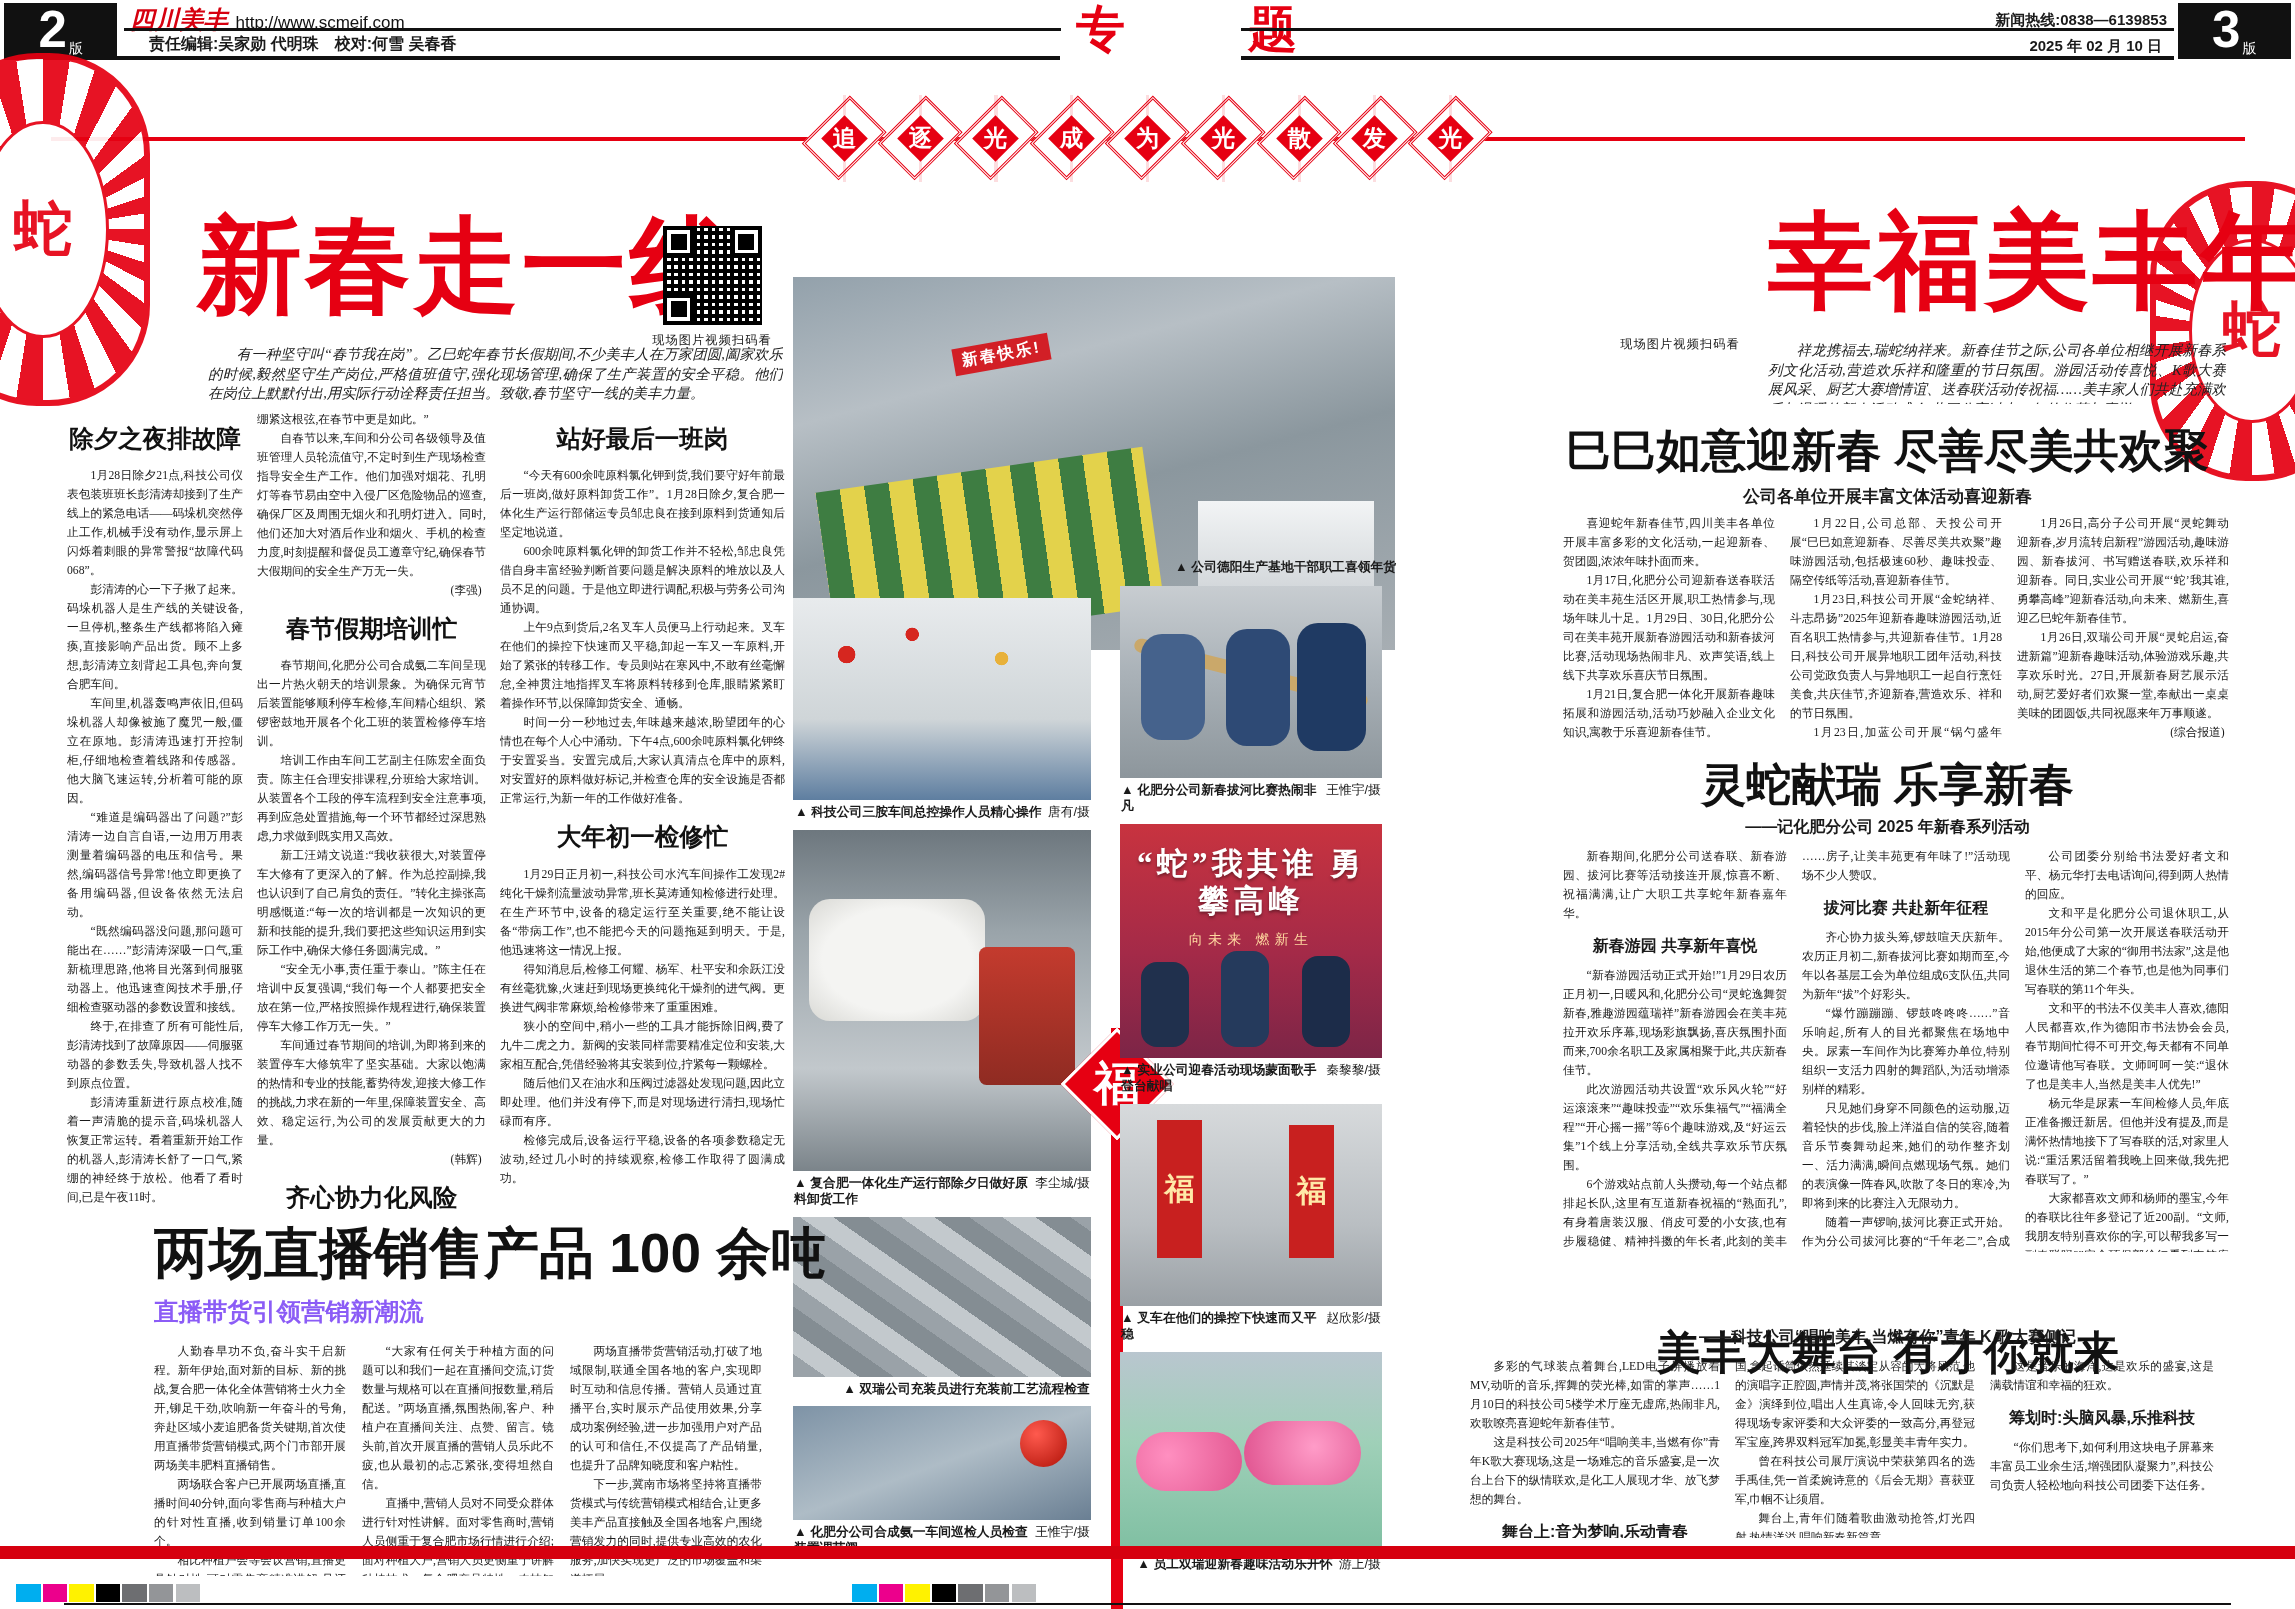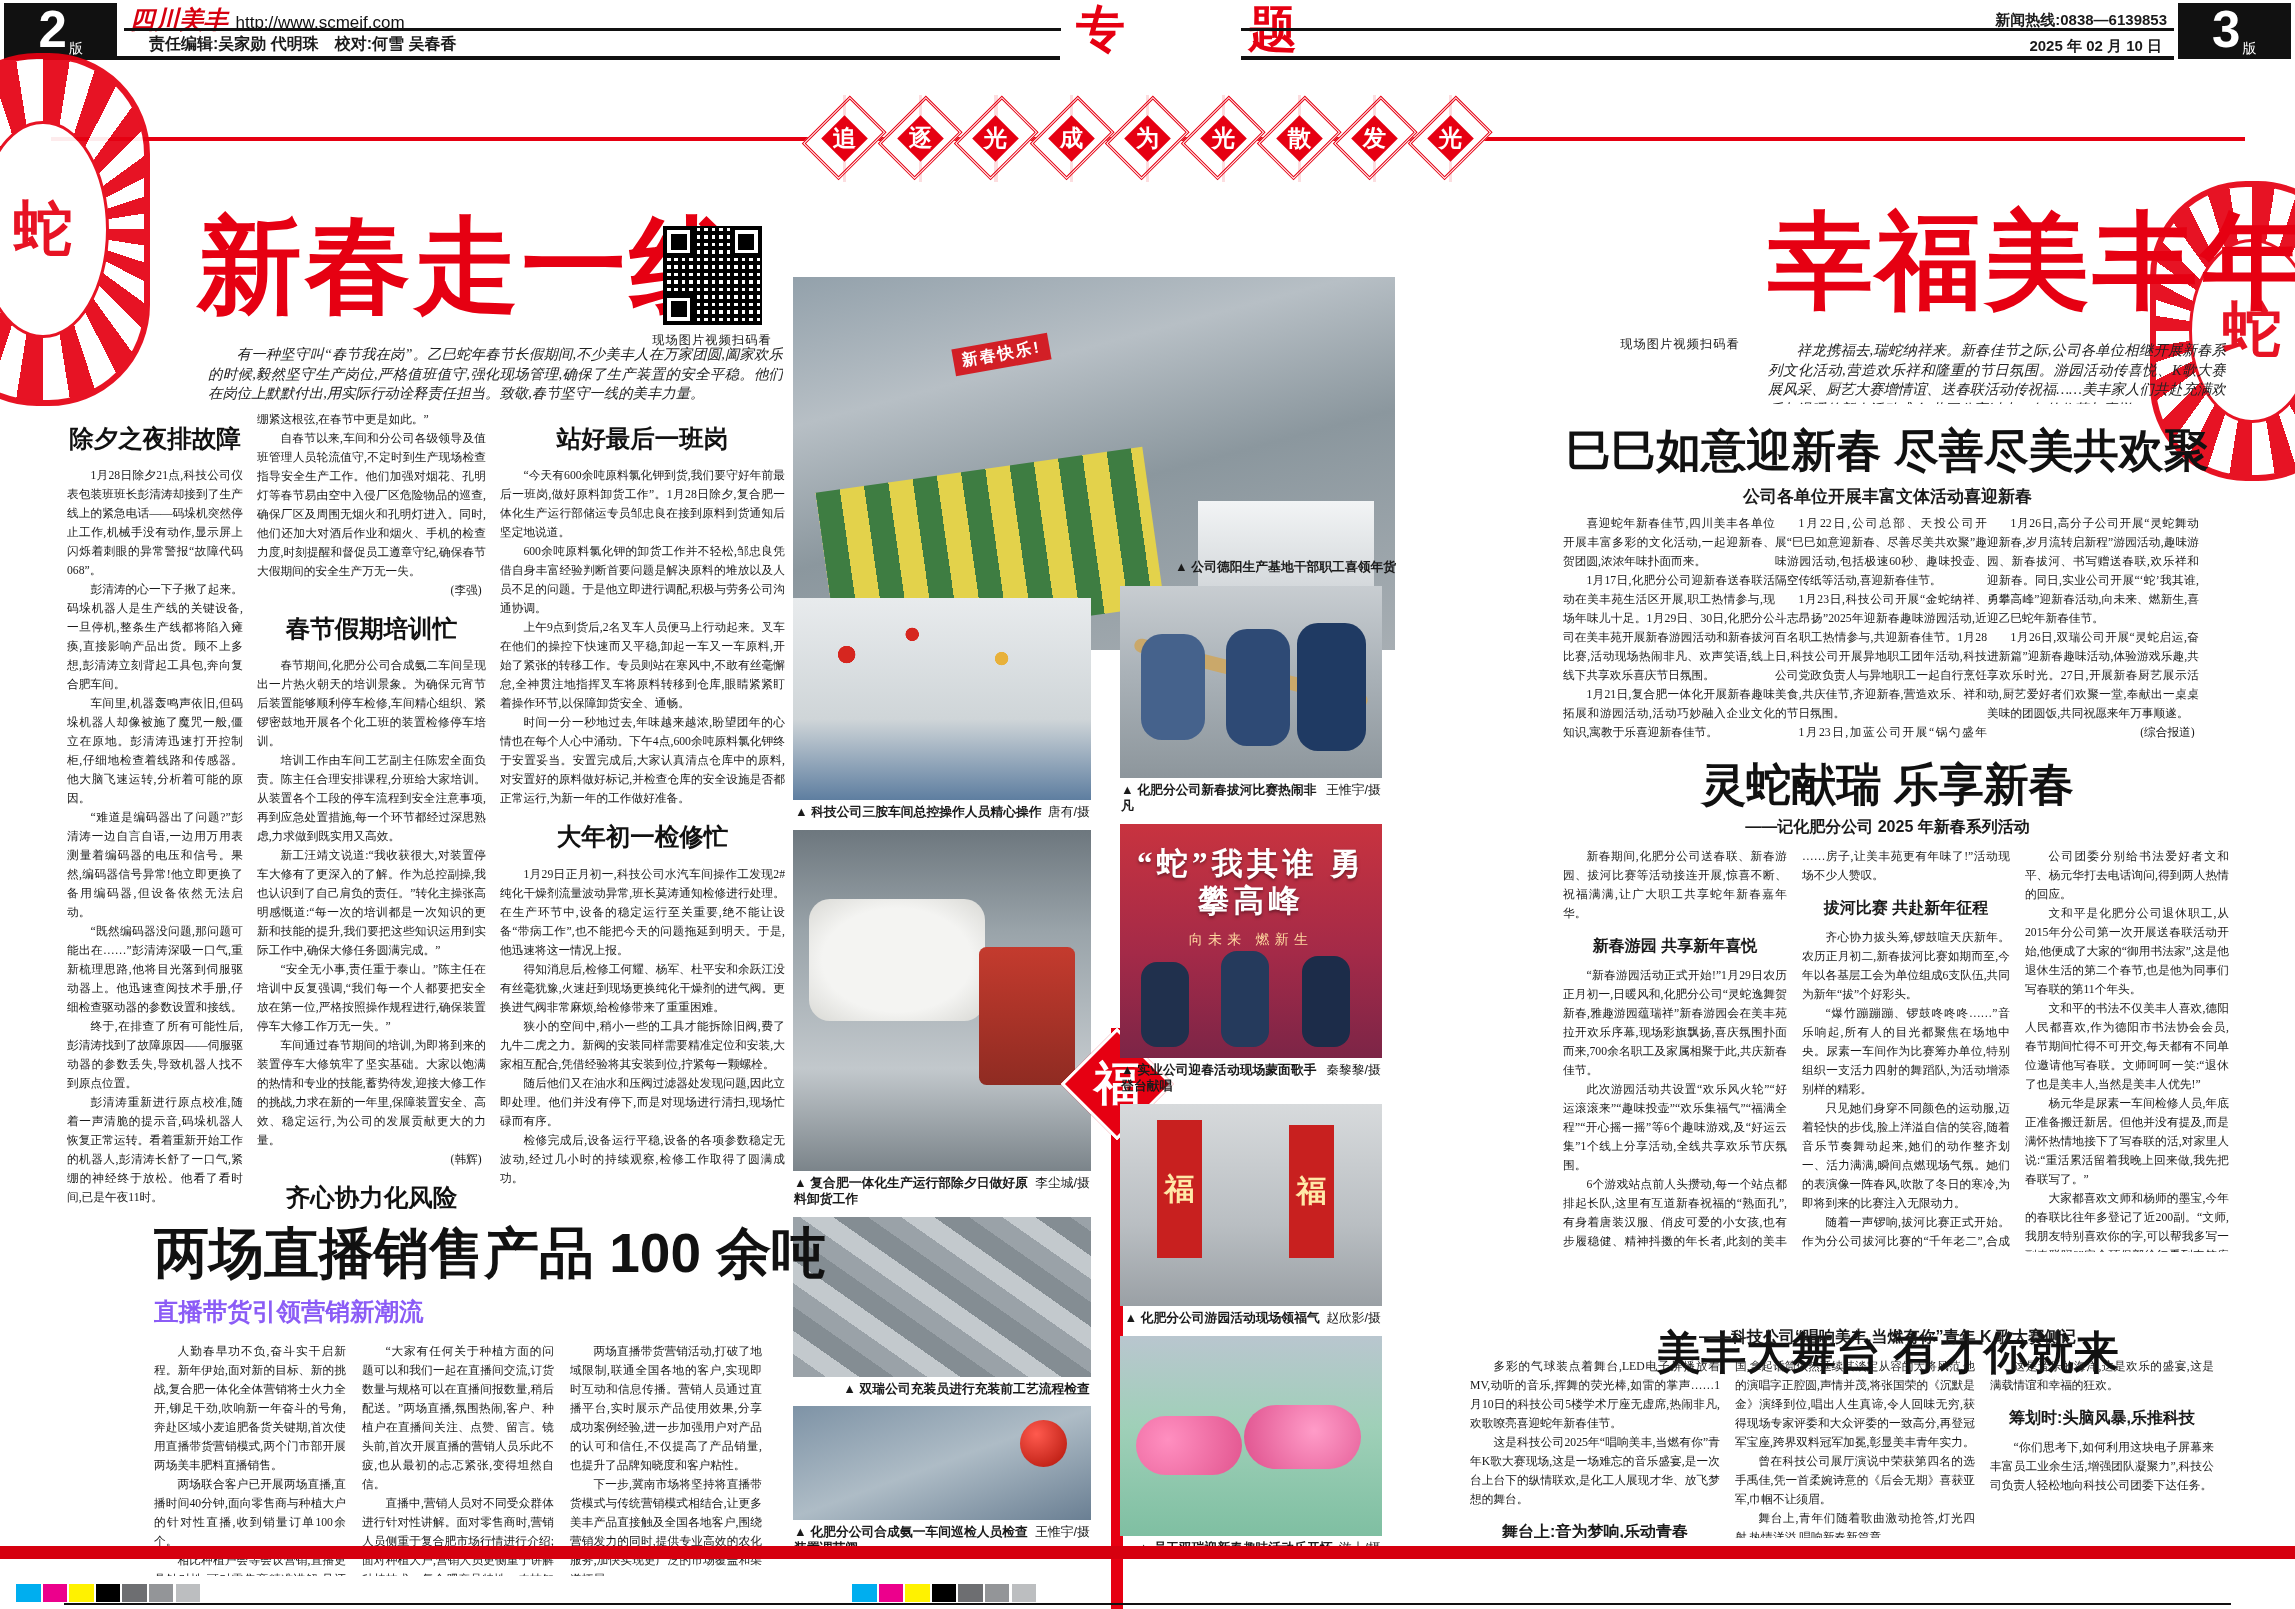--- a/index.html
+++ b/index.html
@@ -286,21 +286,21 @@
     </div>
     <div class="cap">
       <span>▲ 实业公司迎春活动现场蒙面歌手登台献唱</span>
       <span class="cr">秦黎黎/摄</span>
     </div>
     <div class="ph" style="height:202px;margin-top:9.6px;background:linear-gradient(180deg,#d7dadc 0%,#b9bec2 60%,#9aa0a5 100%);">
       <div class="abs" style="left:37px;top:16px;width:45px;height:138px;background:#c8201f;display:flex;align-items:center;justify-content:center;color:#ffe9a8;font:900 30px/1 'Liberation Serif',serif;">福</div>
       <div class="abs" style="right:48px;top:21px;width:45px;height:133px;background:#c8201f;display:flex;align-items:center;justify-content:center;color:#ffe9a8;font:900 30px/1 'Liberation Serif',serif;">福</div>
     </div>
     <div class="cap">
-      <span>▲ 化肥分公司游园活动现场领福气</span>
+      <span>▲ 叉车在他们的操控下快速而又平稳</span>
       <span class="cr">赵欣影/摄</span>
     </div>
     <div class="ph" style="height:200px;margin-top:9.6px;background:linear-gradient(180deg,#b9c6cf 0%,#9fd0b8 45%,#7fbfa2 100%);">
       <div class="abs" style="left:16px;top:80px;width:106px;height:59px;background:radial-gradient(circle at 30% 40%,#ff8fc0,#e2558f);border-radius:32px;"></div>
       <div class="abs" style="right:21px;top:69px;width:117px;height:64px;background:radial-gradient(circle at 60% 40%,#ff9cc8,#de4f8c);border-radius:32px;"></div>
     </div>
     <div class="cap">
       <span>▲ 员工双瑞迎新春趣味活动乐开怀</span>
       <span class="cr">游上/摄</span>
     </div>
@@ -325,21 +325,21 @@
         </div>
     </div>
   </div>
 
   <div class="abs qr-cap" style="left:1603px;top:338px;width:154px;">现场图片视频扫码看</div>
   <div class="abs feature" style="left:1768px;top:208px;">幸福美丰年</div>
   <div class="abs intro" style="left:1768px;top:341px;width:458px;height:63px;overflow:hidden;">祥龙携福去,瑞蛇纳祥来。新春佳节之际,公司各单位相继开展新春系列文化活动,营造欢乐祥和隆重的节日氛围。游园活动传喜悦、K歌大赛展风采、厨艺大赛增情谊、送春联活动传祝福……美丰家人们共赴充满欢乐与温暖的新春活动盛会,共同分享过去一年的收获与喜悦。</div>
 
   <div class="abs h-dek" style="left:1544px;top:486px;width:687px;">公司各单位开展丰富文体活动喜迎新春</div>
   <div class="abs h-sec" style="left:1544px;top:426px;width:687px;">巳巳如意迎新春  尽善尽美共欢聚</div>
-  <div class="abs cols" style="left:1563px;top:514px;width:666px;height:224px;">
+  <div class="abs cols" style="left:1563px;top:514px;width:666px;height:224px;gap:15px;">
     <div class="coln" style="width:212px;height:224px;">
         <div class="f-p">喜迎蛇年新春佳节,四川美丰各单位开展丰富多彩的文化活动,一起迎新春、贺团圆,浓浓年味扑面而来。</div>
         <div class="f-p">1月17日,化肥分公司迎新春送春联活动在美丰苑生活区开展,职工热情参与,现场年味儿十足。1月29日、30日,化肥分公司在美丰苑开展新春游园活动和新春拔河比赛,活动现场热闹非凡、欢声笑语,线上线下共享欢乐喜庆节日氛围。</div>
         <div class="f-p">1月21日,复合肥一体化开展新春趣味拓展和游园活动,活动巧妙融入企业文化知识,寓教于乐喜迎新春佳节。</div>
       </div>
     <div class="coln" style="width:212px;height:224px;">
         <div class="f-p">1月22日,公司总部、天投公司开展“巳巳如意迎新春、尽善尽美共欢聚”趣味游园活动,包括极速60秒、趣味投壶、隔空传纸等活动,喜迎新春佳节。</div>
         <div class="f-p">1月23日,科技公司开展“金蛇纳祥、斗志昂扬”2025年迎新春趣味游园活动,近百名职工热情参与,共迎新春佳节。1月28日,科技公司开展异地职工团年活动,科技公司党政负责人与异地职工一起自行烹饪美食,共庆佳节,齐迎新春,营造欢乐、祥和的节日氛围。</div>
         <div class="f-p">1月23日,加蓝公司开展“锅勺盛年味、业绩烹新篇”厨艺赛,喜迎新春佳节,营造浓厚新春氛围。</div>
       </div>

